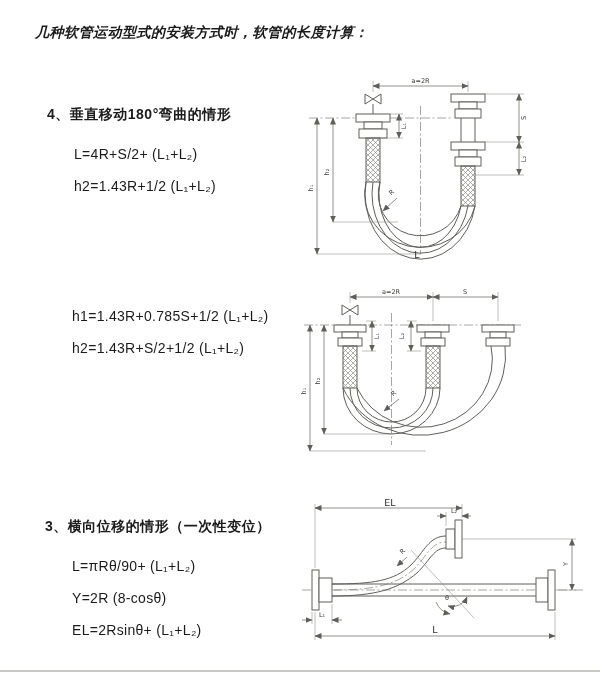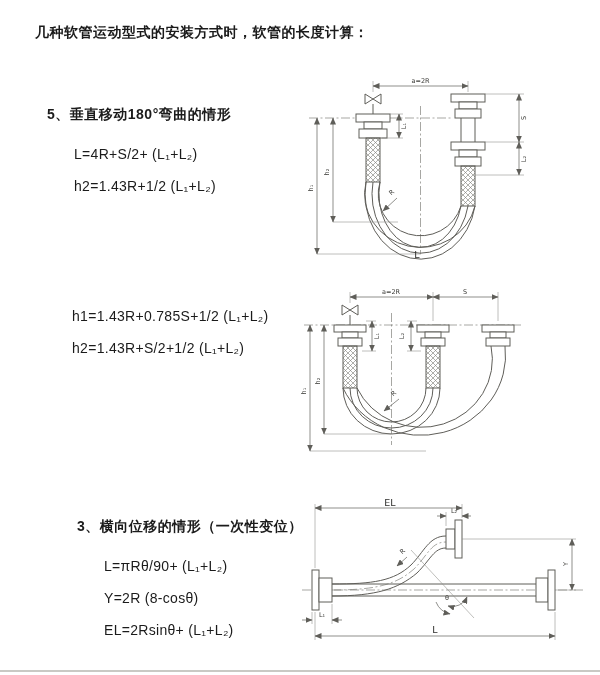--- a/index.html
+++ b/index.html
@@ -1,51 +1,51 @@
 <!DOCTYPE html>
 <html><head>
 <meta charset="utf-8">
 <style>
   html,body{margin:0;padding:0;}
   body{
     width:600px;height:675px;position:relative;background:#ffffff;overflow:hidden;
     font-family:"Liberation Sans","DejaVu Sans",sans-serif;color:#1b1b1b;
   }
-  .title{position:absolute;left:35px;top:24px;font-size:14px;font-weight:700;letter-spacing:.5px;}
+  .title{position:absolute;left:35px;top:24px;font-size:14px;font-weight:700;letter-spacing:.5px;font-style:italic;}
   .section{position:absolute;}
   .sec-heading{font-size:14px;font-weight:700;letter-spacing:.5px;margin:0 0 14px 0;}
   .formula{font-size:14px;font-weight:400;margin:0 0 0 27px;line-height:32px;letter-spacing:.3px;white-space:pre;}
   .diagram{position:absolute;}
   
   .ln{stroke:#5f5e59;stroke-width:1;fill:none;}
   .fit{fill:#ffffff;stroke:#5f5e59;stroke-width:1;}
   .dim{stroke:#5f5e59;stroke-width:.7;fill:none;}
   .ext{stroke:#8a8a84;stroke-width:.55;fill:none;}
   .cl{stroke:#6b6b65;stroke-width:.6;fill:none;stroke-dasharray:9 2.5 2 2.5;}
   text.dl{font-family:"DejaVu Sans",sans-serif;font-size:6.5px;fill:#3c3c38;}
   text.dl-big{font-family:"DejaVu Sans",sans-serif;font-size:9.5px;fill:#2e2e2c;}
   .bottom-edge{position:absolute;left:0;top:670px;width:600px;height:2px;background:#c9c9c4;}
 </style>
 </head>
 <body>
 
 <div class="title">几种软管运动型式的安装方式时，软管的长度计算：</div>
 
 <div class="section" style="left:47px;top:106px;">
-  <p class="sec-heading">5、垂直移动180°弯曲的情形</p>
+  <p class="sec-heading">4、垂直移动180°弯曲的情形</p>
   <p class="formula">L=4R+S/2+ (L₁+L₂)</p>
   <p class="formula">h2=1.43R+1/2 (L₁+L₂)</p>
 </div>
 
 <div class="section" style="left:45px;top:300px;">
   <p class="formula">h1=1.43R+0.785S+1/2 (L₁+L₂)</p>
   <p class="formula">h2=1.43R+S/2+1/2 (L₁+L₂)</p>
 </div>
 
-<div class="section" style="left:45px;top:518px;margin-left:32px;">
+<div class="section" style="left:45px;top:518px;">
   <p class="sec-heading">3、横向位移的情形（一次性变位）</p>
   <p class="formula">L=πRθ/90+ (L₁+L₂)</p>
   <p class="formula">Y=2R (8-cosθ)</p>
   <p class="formula">EL=2Rsinθ+ (L₁+L₂)</p>
 </div>
 
 <svg class="diagram" style="left:303px;top:70px;" width="250" height="190" viewBox="0 0 250 190">
   <defs>
     <marker id="a1" markerWidth="7" markerHeight="6" refX="6.5" refY="3" orient="auto-start-reverse" markerUnits="userSpaceOnUse">
       <path d="M0,0 L7,3 L0,6 Z" fill="#5f5e59"></path>

